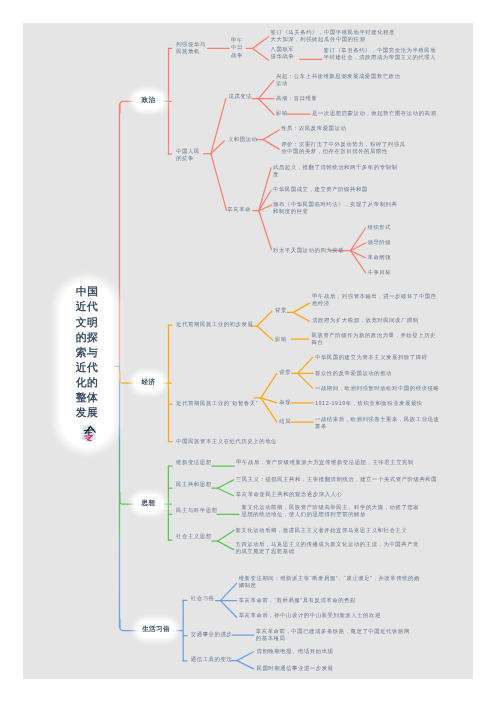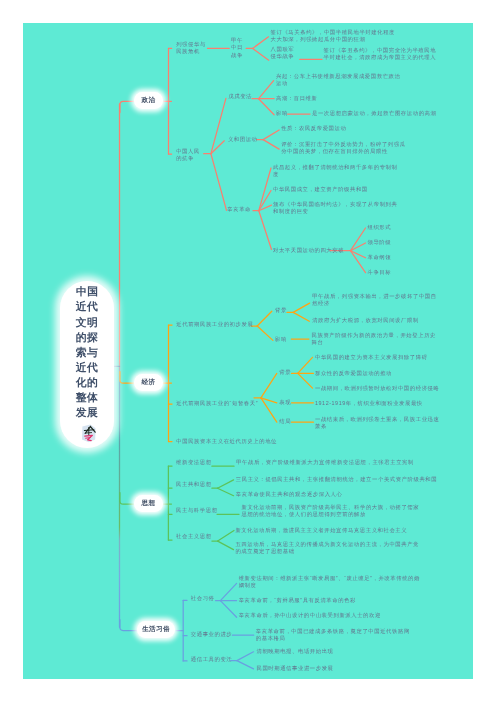--- a/index.html
+++ b/index.html
@@ -1,20 +1,20 @@
 <!DOCTYPE html>
 <html><head>
 <meta charset="utf-8">
 <style>
   html,body{margin:0;padding:0;background:#fff;}
   body{width:497px;height:702px;overflow:hidden;
        font-family:"Liberation Sans",sans-serif;
        -webkit-font-smoothing:antialiased;}
   #canvas{position:absolute;left:23px;top:22.5px;width:450px;height:656px;
-          background:#5eead4;}
+          background:#e5e5e5;}
   #lines{position:absolute;left:0;top:0;width:450px;height:656px;overflow:visible;}
   .lf{position:absolute;white-space:pre;line-height:7.1px;color:#63728c;font-size:5.35px;letter-spacing:0.58px;}
   
   #center{position:absolute;left:37px;top:258.5px;width:54px;height:167px;
           background:#fff;border-radius:27px;box-shadow:0 0 7px 5px rgba(255,255,255,.85);}
   #center-title{position:absolute;left:5px;top:3.4px;width:44px;text-align:center;
           font-size:10.8px;line-height:15.1px;color:#3f4f69;font-weight:bold;
           letter-spacing:0.4px;text-indent:0.4px;white-space:pre;}
   #center-logo{position:absolute;left:19.8px;top:142.4px;width:17.2px;height:20.4px;}
   .bnode{position:absolute;background:#fff;border-radius:8.5px;

